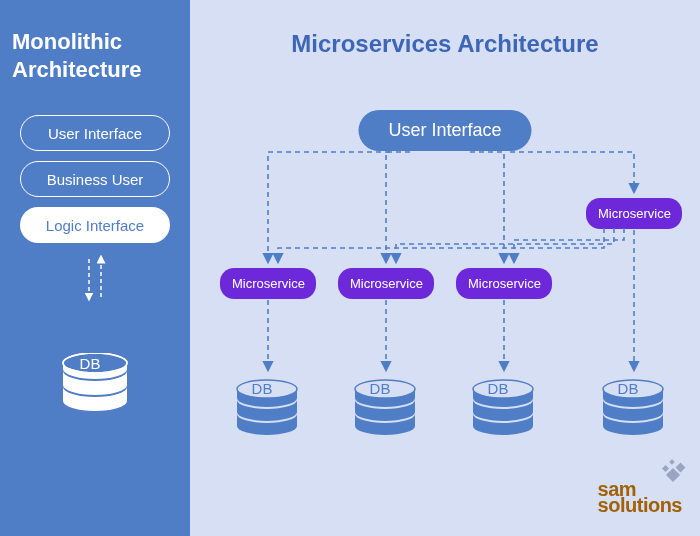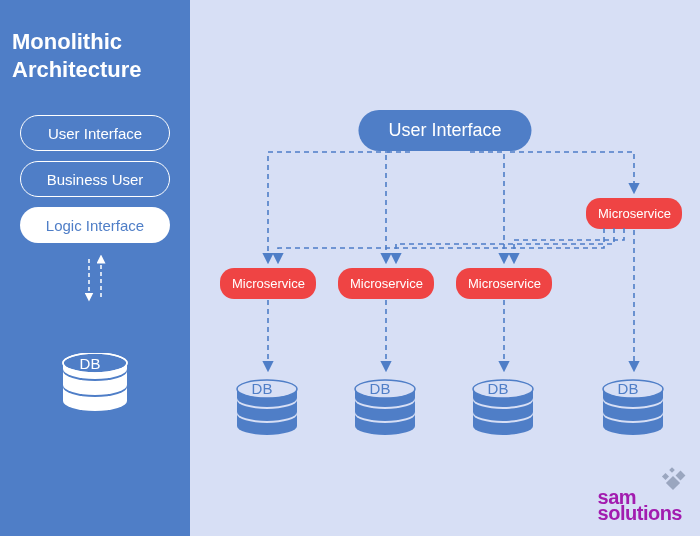--- a/index.html
+++ b/index.html
@@ -35,42 +35,42 @@
   .right h2 {
     color: #3d66b7; font-weight: 600; font-size: 24px;
     text-align: center; margin-top: 30px;
   }
   .ui-node {
     position: absolute; left: 50%; transform: translateX(-50%);
     top: 110px; background: #4f7ec7; color: #fff;
     padding: 10px 30px; border-radius: 22px; font-size: 18px;
   }
   .ms {
-    position: absolute; background: #ef4444; color: #fff;
+    position: absolute; background: #6d28d9; color: #fff;
     font-size: 13px; padding: 8px 12px; border-radius: 14px;
     top: 268px; width: 96px; text-align: center;
   }
   .ms1 { left: 30px; }
   .ms2 { left: 148px; }
   .ms3 { left: 266px; }
   .ms4 { left: 396px; top: 198px; }
 
   .dbb {
     position: absolute; top: 378px; width: 70px; height: 60px;
   }
   .dbb .db-label { color: #4f7ec7; }
   .db1 { left: 42px; }
   .db2 { left: 160px; }
   .db3 { left: 278px; }
   .db4 { left: 408px; }
 
   
   .logo {
-    position: absolute; right: 18px; bottom: 14px;
-    color: #a21caf; font-weight: 700; font-size: 20px;
+    position: absolute; right: 18px; bottom: 22px;
+    color: #a16207; font-weight: 700; font-size: 20px;
     line-height: 0.9; text-align: left; letter-spacing: -0.5px;
     font-family: Arial, sans-serif;
   }
   .logo .s1 { font-size: 20px; }
   .logo .s2 { font-size: 20px; margin-top: -2px; }
   .logo-squares { position: absolute; right: -2px; top: -18px; width: 30px; height: 20px; }
   .logo-squares span {
     position: absolute; background: #9aa6bf; transform: rotate(45deg);
   }
 
@@ -108,20 +108,21 @@
       <ellipse cx="35" cy="16" rx="32" ry="10" fill="#fff"></ellipse>
       <rect x="3" y="10" width="64" height="6" fill="#fff"></rect>
       <ellipse cx="35" cy="10" rx="32" ry="10" fill="none" stroke="#fff" stroke-width="0"></ellipse>
       <ellipse cx="35" cy="10" rx="32" ry="10" fill="#4f7ec7" stroke="#fff" stroke-width="1.5"></ellipse>
       <ellipse cx="35" cy="10" rx="32" ry="10" fill="none" stroke="#fff" stroke-width="1.5"></ellipse>
     </svg>
   </div>
 </div>
 
 <div class="right">
+  <h2>Microservices Architecture</h2>
 
   <div class="ui-node">User Interface</div>
 
   <div class="ms ms1">Microservice</div>
   <div class="ms ms2">Microservice</div>
   <div class="ms ms3">Microservice</div>
   <div class="ms ms4">Microservice</div>
 
   <svg class="arrows" width="510" height="536">
     <defs>

